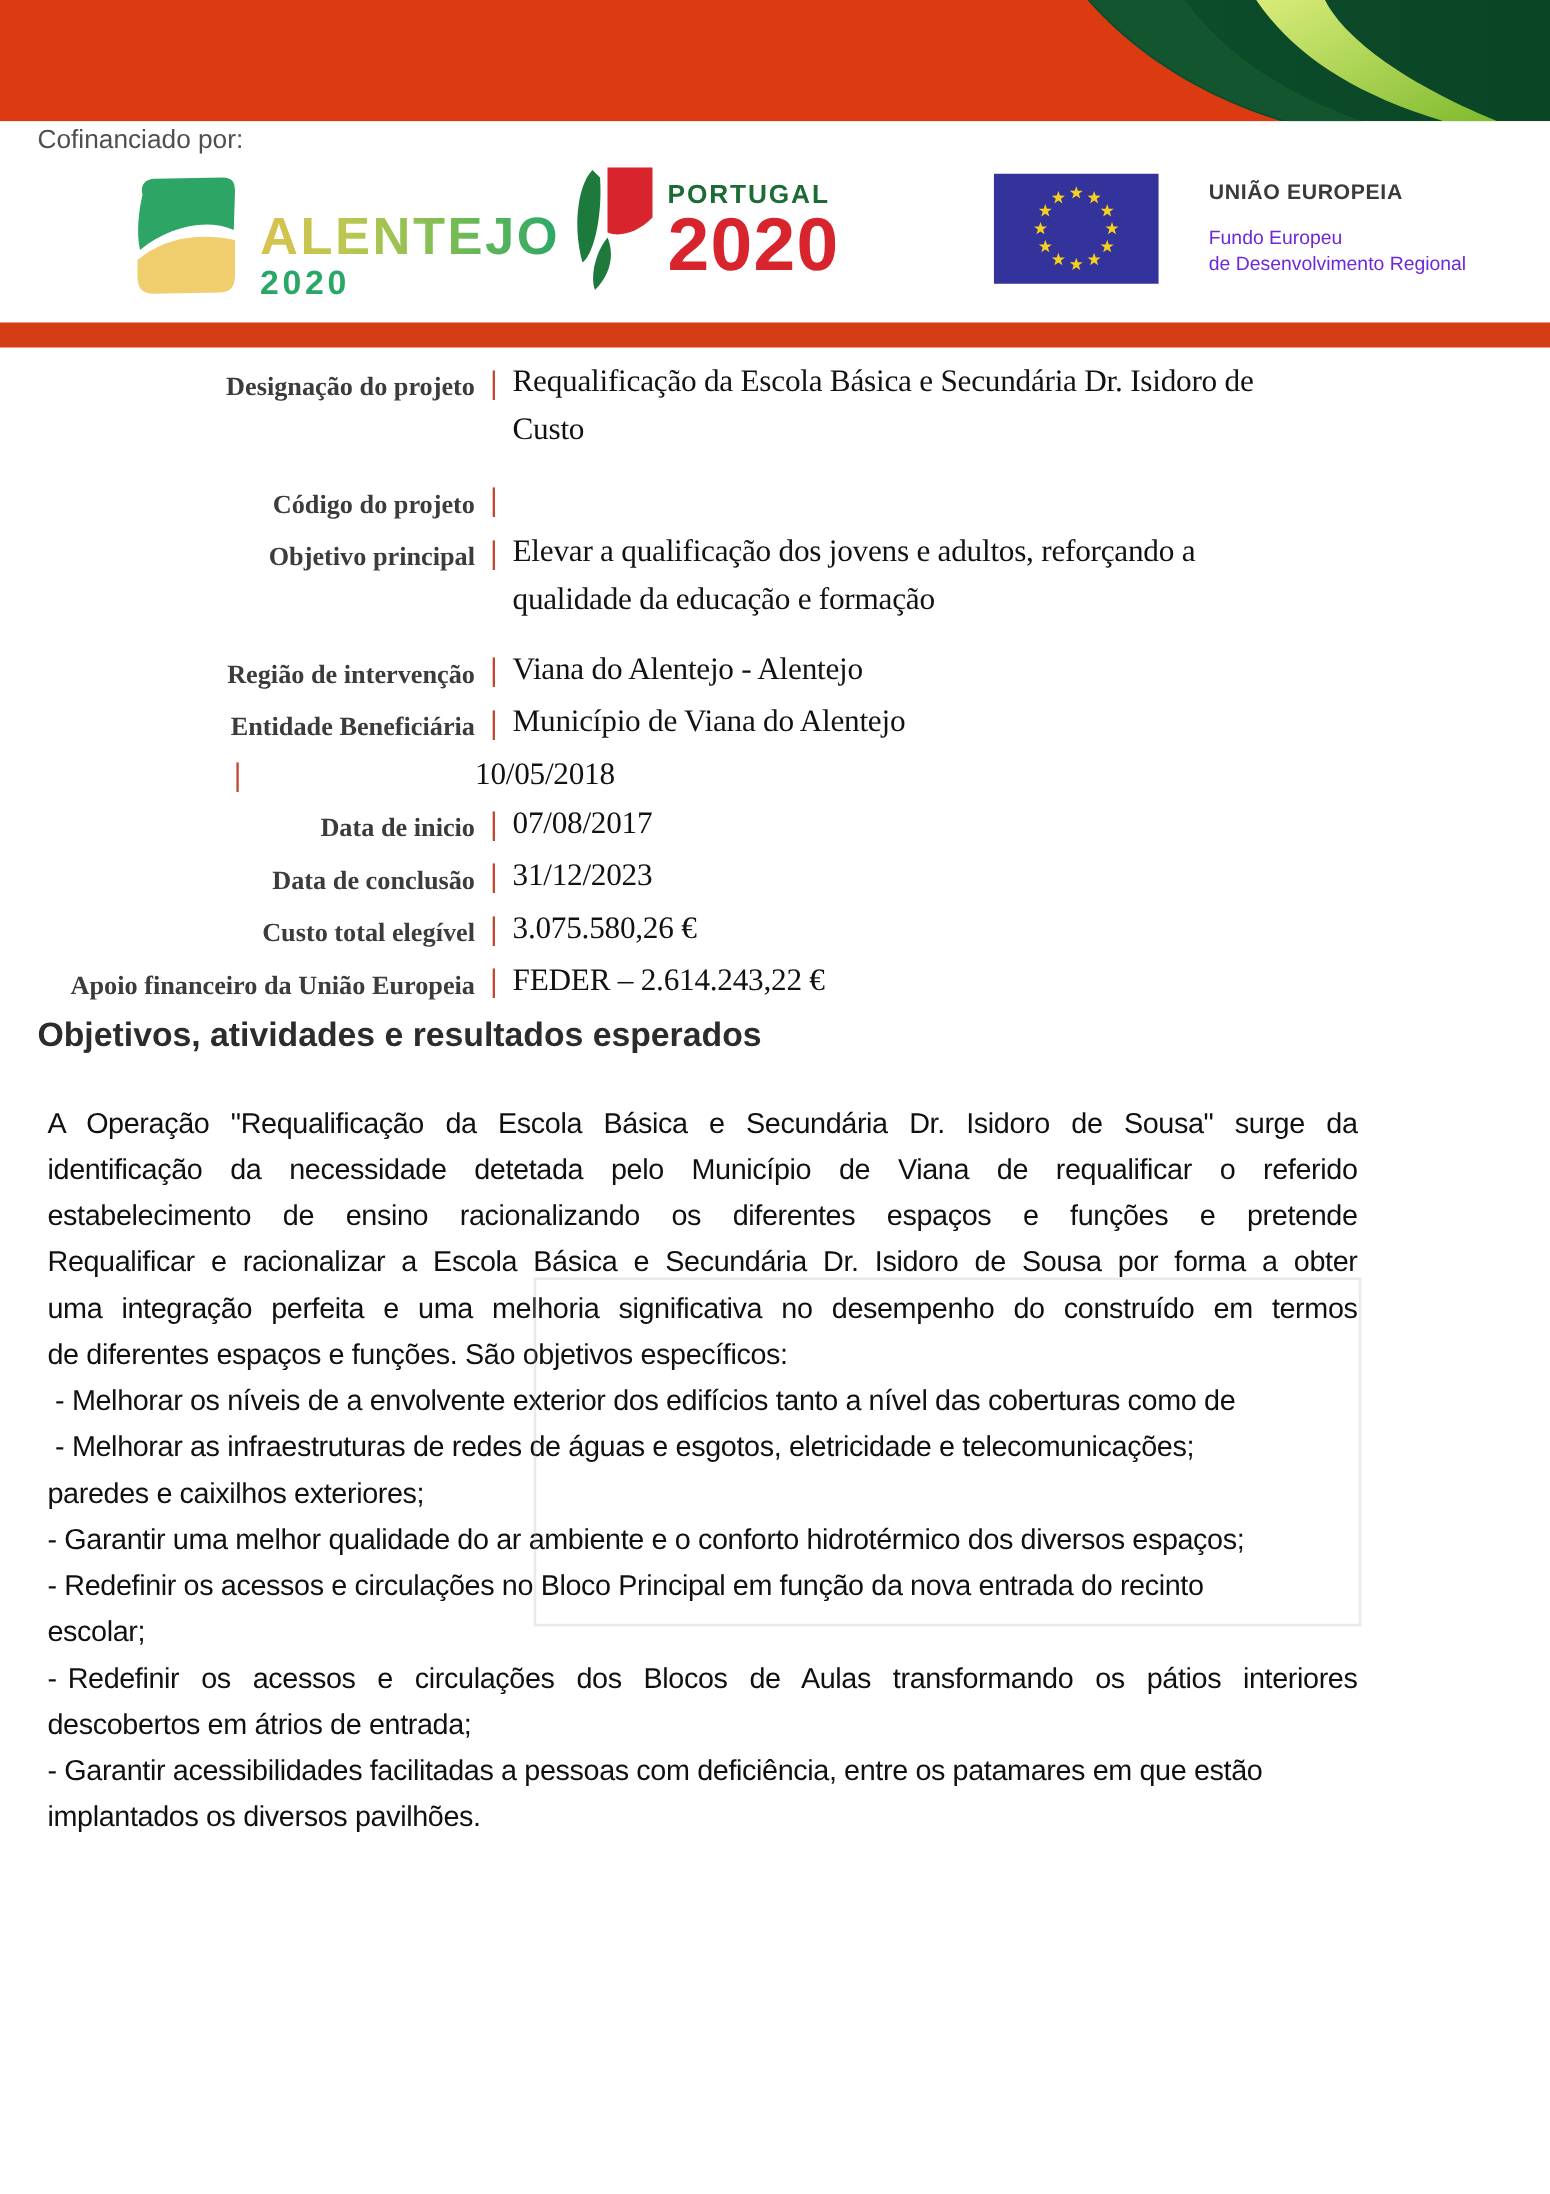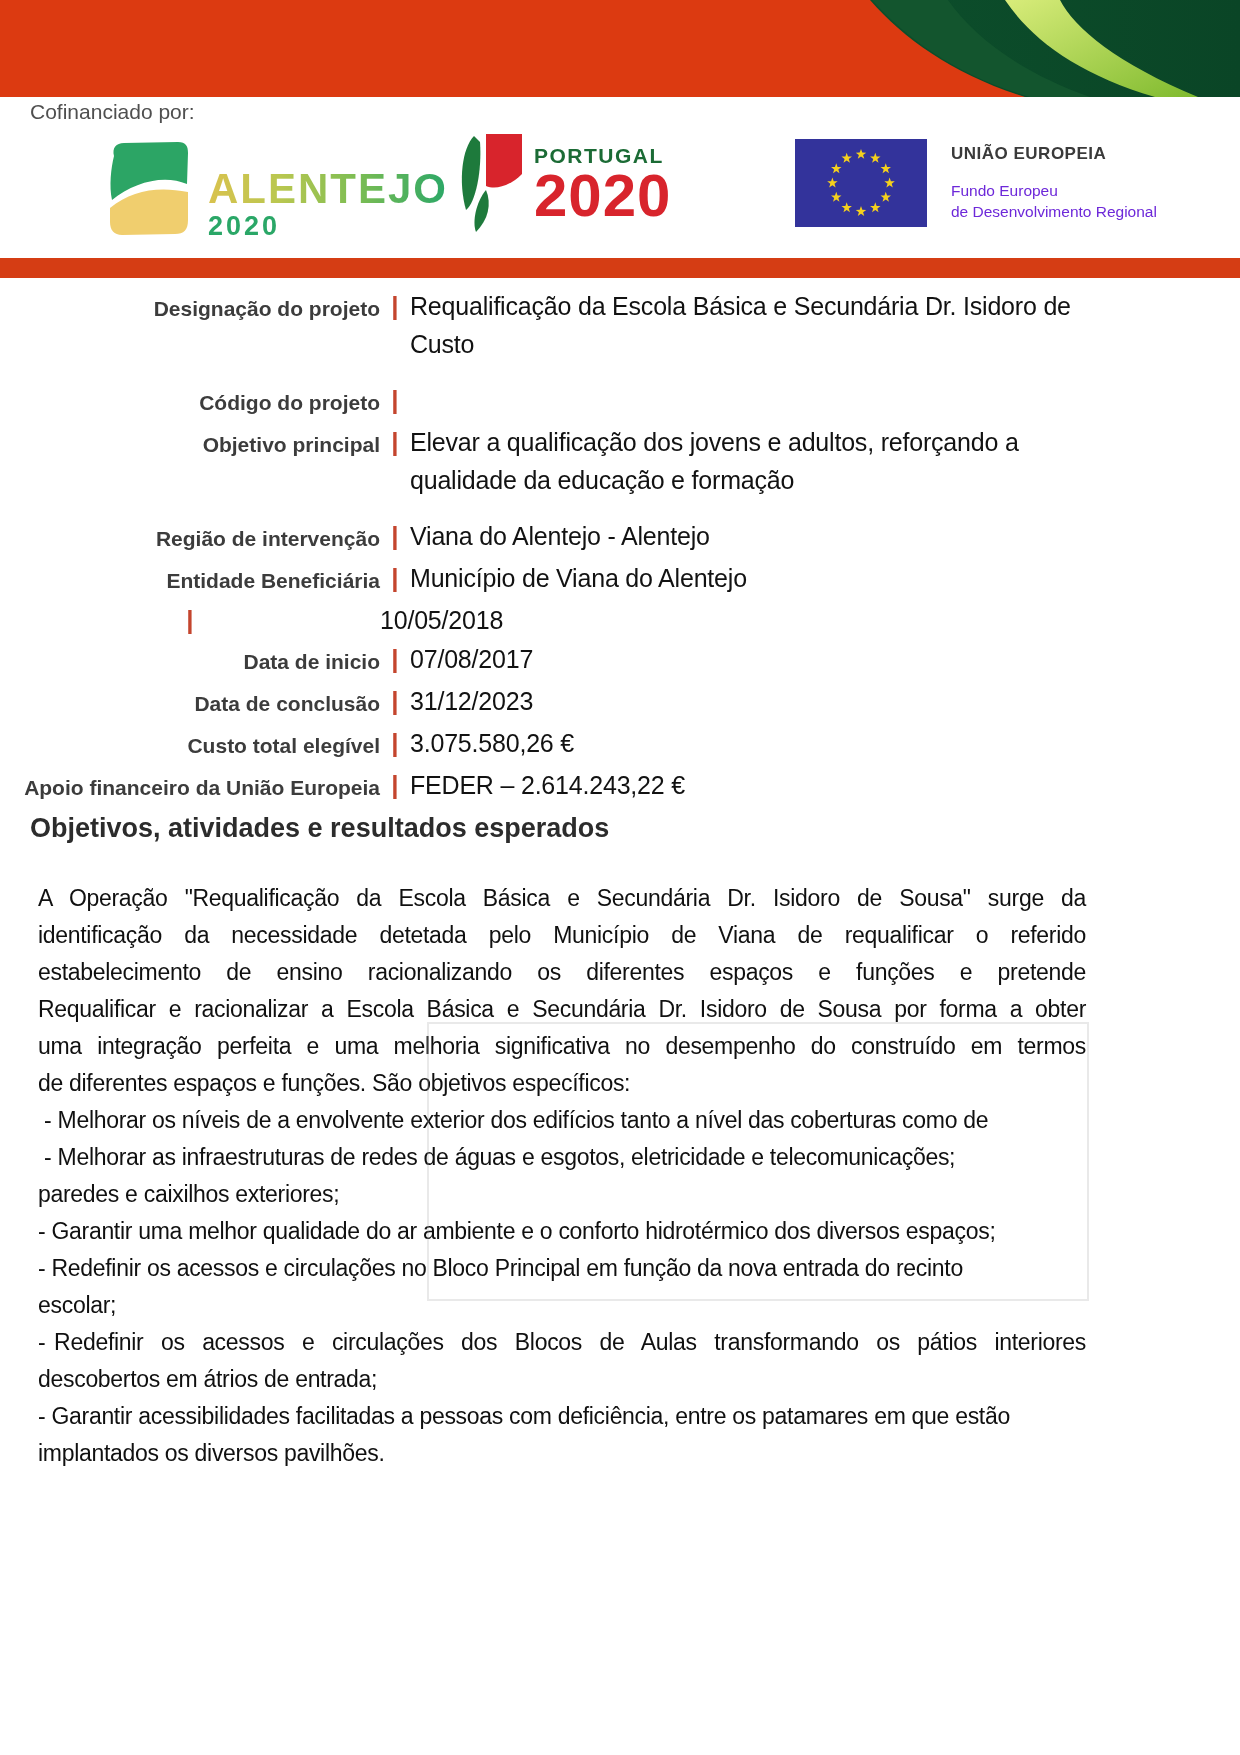--- a/index.html
+++ b/index.html
@@ -29,31 +29,31 @@
     background:linear-gradient(90deg,#d9c24e 0%,#b9c750 30%,#7cbd53 62%,#2aa767 100%);
     -webkit-background-clip:text; background-clip:text; -webkit-text-fill-color:transparent;
   }
   .alentejo-year { font-weight:bold; font-size:27px; letter-spacing:3px; color:#2aa767; line-height:30px; }
 
   .logo-portugal { left:452px; top:2px; }
   .portugal-text { margin-left:10px; }
   .portugal-word { font-weight:bold; font-size:21px; letter-spacing:1.5px; color:#1b6b35; line-height:24px; }
   .portugal-year { font-weight:bold; font-size:60px; color:#d8242c; line-height:56px; letter-spacing:1px; margin-top:0px; }
 
-  .logo-eu { left:795px; top:10px; }
+  .logo-eu { left:795px; top:10px;gap:16px; }
   .eu-text { margin-left:24px; }
   .eu-title { font-weight:bold; font-size:17px; color:#3a3a3a; letter-spacing:0.5px; }
   .eu-sub { font-size:15.5px; color:#6d28d9; line-height:21px; margin-top:16px; }
 
   
   .red-bar { position:absolute; top:258px; left:0; width:1240px; height:20px; background:#d53d14; }
 
   
   .details { position:absolute; top:287px; left:0; width:1180px; }
-  .drow { display:grid; grid-template-columns:380px 30px auto; line-height:38px; margin-bottom:1px; }
+  .drow { display:grid; grid-template-columns:380px 30px auto; line-height:38px; margin-bottom:1px;font-family:Liberation Serif, serif; }
   .drow.wrapped { margin-bottom:18px; }
   .drow .lbl { text-align:right; font-weight:bold; font-size:21px; color:#3c3c3c; padding-top:3px; }
   .drow .sep { text-align:center; font-weight:bold; font-size:26px; color:#c4452e; }
   .drow .val { font-size:25px; color:#121212; letter-spacing:-0.2px; white-space:pre-line; }
 
   
   .section-heading { position:absolute; top:813px; left:30px; font-size:27px; font-weight:bold; color:#2c2c2c; }
   .body-text { position:absolute; top:880px; left:38px; width:1048px; }
   .bodyline {
     font-size:23px; line-height:37px; color:#101010; letter-spacing:-0.3px;

